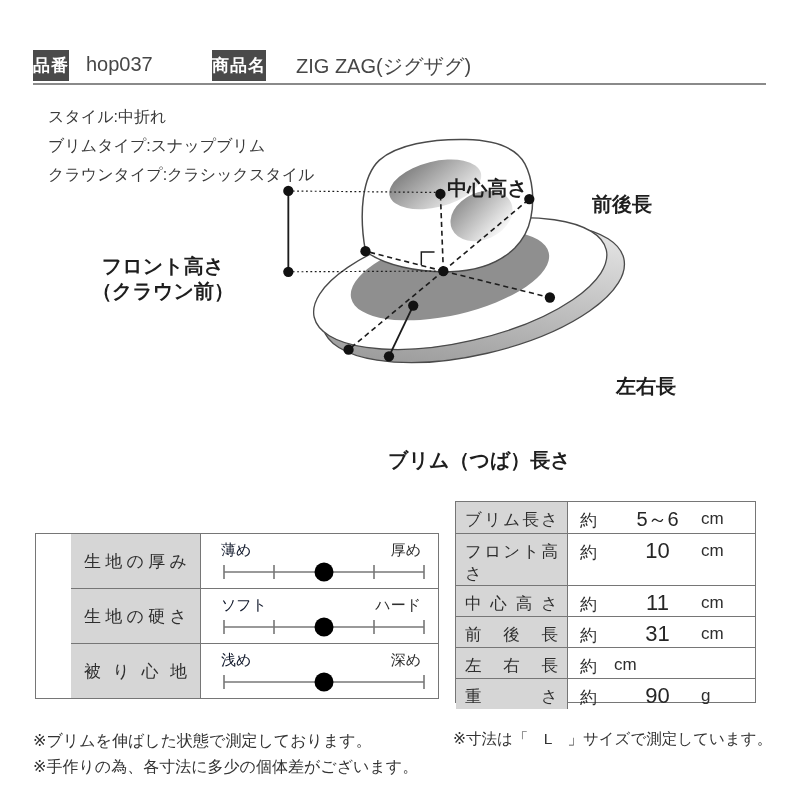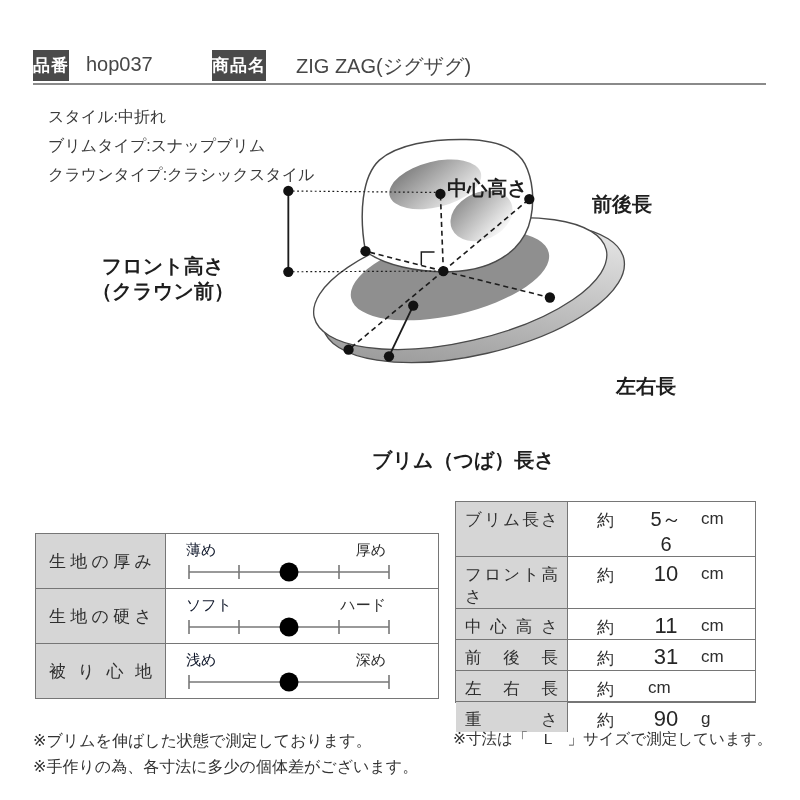--- a/index.html
+++ b/index.html
@@ -17,39 +17,39 @@
   .hval{position:absolute;top:53px;font-size:20px;color:#474747;}
   .hline{position:absolute;left:33px;top:83px;width:733px;height:2px;background:#8a8a8a;}
   
   .spec{position:absolute;left:48px;font-size:16px;color:#3a3a3a;}
   
   .dlabel{position:absolute;font-size:20px;font-weight:bold;color:#1e1e1e;white-space:nowrap;}
   .dlabel2{text-align:center;line-height:25px;}
   
   .attr-table{
     position:absolute;left:35px;top:533px;width:404px;height:166px;
-    border:1.6px solid #767676;box-sizing:border-box;display:flex;flex-direction:column;background:#fff;
+    border:1.6px solid #767676;box-sizing:border-box;display:flex;flex-direction:column;background:#fff;padding-left:35px;
   }
   .attr-row{flex:1;display:grid;grid-template-columns:130px 1fr;border-bottom:1.6px solid #767676;}
   .attr-row:last-child{border-bottom:none;}
   .attr-label{
     background:#d6d6d6;border-right:1.6px solid #767676;box-sizing:border-box;
     font-size:17px;color:#2e2e2e;padding:16px 13px 0;
     text-align:justify;text-align-last:justify;
   }
   .attr-scale{position:relative;background:#fff;}
   .scale-min{position:absolute;left:20px;top:7px;font-size:15px;color:#0f172a;}
   .scale-max{position:absolute;left:148px;width:72px;top:7px;font-size:15px;color:#2e2e2e;text-align:right;}
   .scale-svg{position:absolute;left:17px;top:24px;width:212px;height:28px;}
   
   .size-table{
     position:absolute;left:455px;top:501px;width:301px;height:202px;
     border:1.6px solid #767676;box-sizing:border-box;display:flex;flex-direction:column;background:#fff;
   }
-  .size-row{flex:1;display:grid;grid-template-columns:112px 46px 1fr 54px;border-bottom:1.6px solid #767676;gap:17px;}
+  .size-row{flex:1;display:grid;grid-template-columns:112px 46px 1fr 54px;border-bottom:1.6px solid #767676;}
   .size-row:last-child{border-bottom:none;}
   .size-label{
     background:#d6d6d6;border-right:1.6px solid #767676;box-sizing:border-box;
     font-size:16.5px;color:#2e2e2e;padding:7px 9px 0;
     text-align:justify;text-align-last:justify;
   }
   .size-approx{font-size:17px;padding:7px 0 0 12px;color:#2e2e2e;}
   .size-value{font-size:22px;color:#262626;text-align:center;padding-top:4px;}
   .size-unit{font-size:17px;color:#2e2e2e;padding-top:7px;}
   
@@ -122,21 +122,21 @@
       <circle cx="418" cy="369" r="7"></circle>
       <circle cx="459" cy="322" r="7"></circle>
       <circle cx="248" cy="213" r="7"></circle>
       <circle cx="248" cy="323" r="7"></circle>
     </g>
   </svg>
 
   <div class="dlabel" style="left:440px;top:175px;width:95px;text-align:center;">中心高さ</div>
   <div class="dlabel" style="left:592px;top:191px;">前後長</div>
   <div class="dlabel" style="left:616px;top:373px;">左右長</div>
-  <div class="dlabel" style="left:372px;top:447px;text-align:center;">ブリム（つば）長さ</div>
+  <div class="dlabel" style="left:388px;top:447px;text-align:center;">ブリム（つば）長さ</div>
   <div class="dlabel dlabel2" style="left:88px;top:254px;width:150px;">
     <div>フロント高さ</div>
     <div>（クラウン前）</div>
   </div>
 
   <div class="attr-table">
 
     <div class="attr-row">
       <div class="attr-label">生地の厚み</div>
       <div class="attr-scale">

